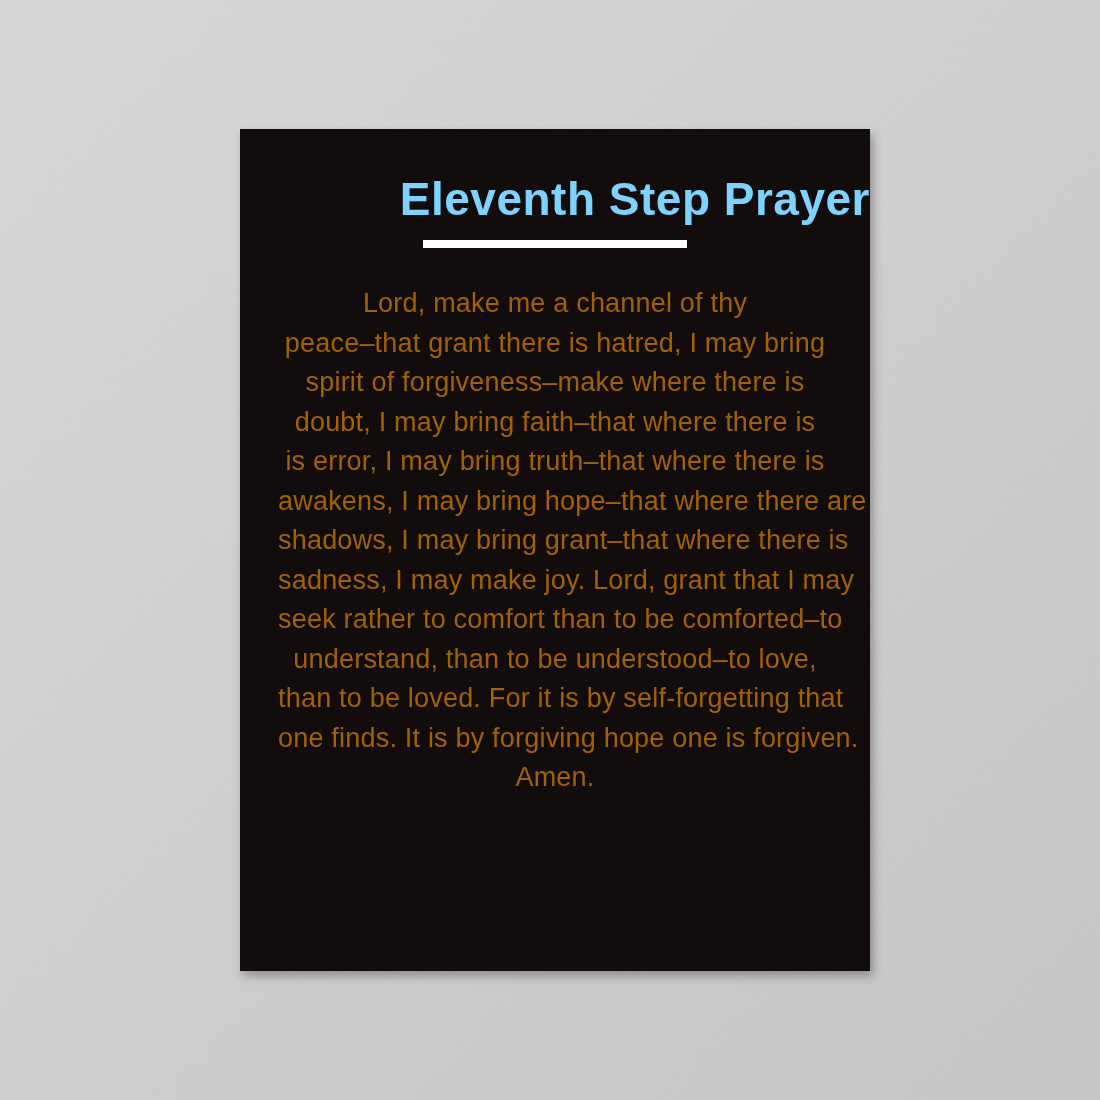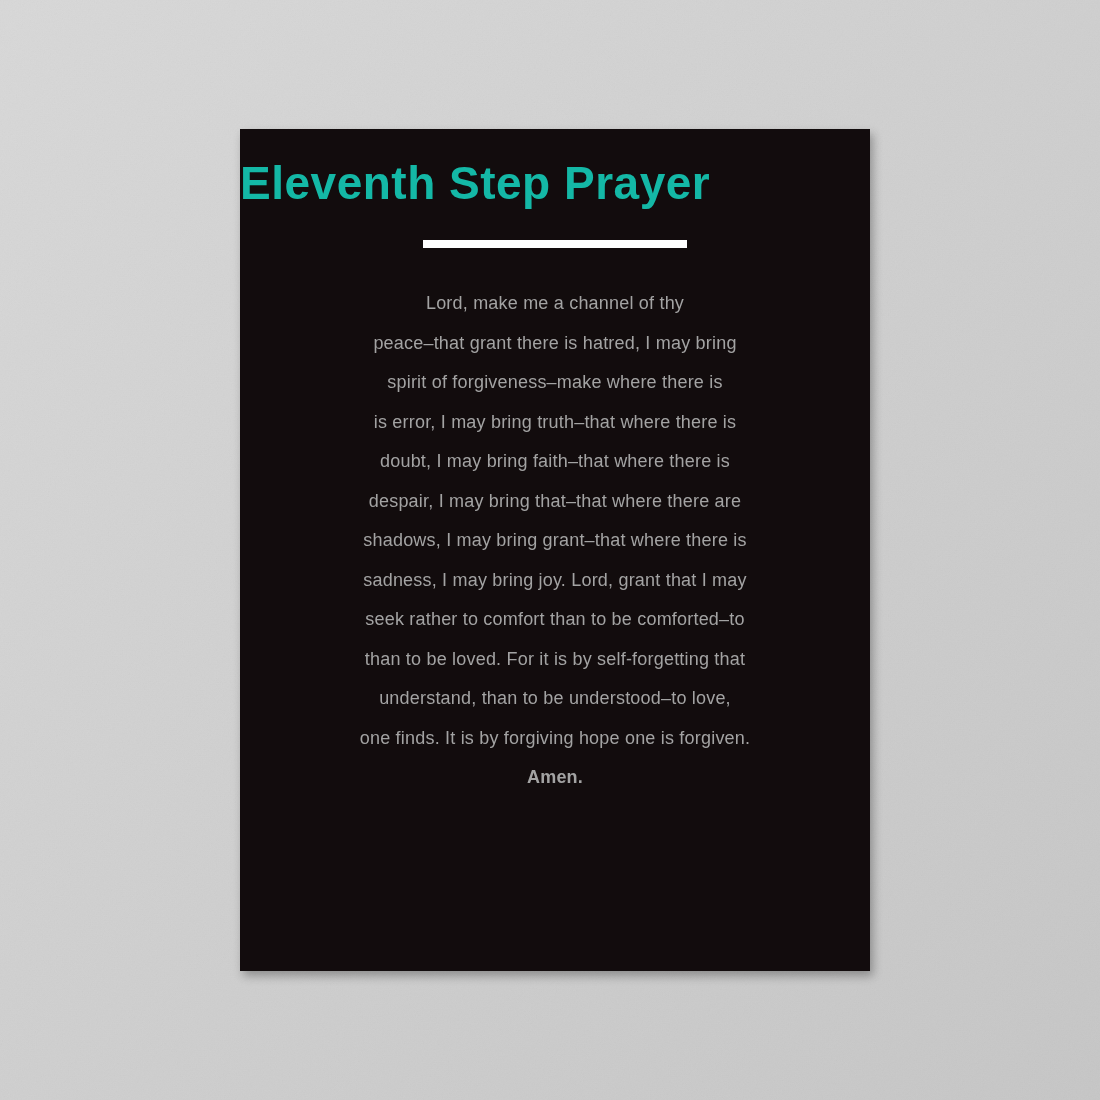--- a/index.html
+++ b/index.html
@@ -30,56 +30,56 @@
     left: 240px;
     top: 129px;
     width: 630px;
     height: 842px;
     background: #120c0d;
     box-shadow: 3px 5px 9px rgba(0,0,0,0.30);
     color: #f3f1f0;
   }
   .poster-title {
     position: absolute;
-    top: 28px;
+    top: 44px;
     left: 0;
     right: 0;
     margin: 0;
-    text-align: left;
+    text-align: right;
     font-size: 46px;
     line-height: 52px;
     font-weight: 700;
     letter-spacing: 0.5px;
-    color: #14b8a6;
+    color: #7dd3fc;
   }
   .title-divider {
     position: absolute;
     top: 111px;
     left: 50%;
     transform: translateX(-50%);
     width: 264px;
     height: 8px;
     background: #ffffff;
   }
   .prayer {
     position: absolute;
     top: 155px;
     left: 38px;
     right: 38px;
     text-align: center;
   }
   .prayer-line {
-    font-size: 18px;
+    font-size: 27px;
     line-height: 39.5px;
     letter-spacing: 0.2px;
     white-space: nowrap;
-    color: #a3a3a3;
+    color: #a16207;
   }
   .amen-line {
-    font-weight: 700;
+    font-weight: 400;
   }
 </style>
 </head>
 <body>
 
 <div class="scene">
   <svg class="wall-noise" xmlns="http://www.w3.org/2000/svg" width="1100" height="1100">
     <filter id="grain">
       <feTurbulence type="fractalNoise" baseFrequency="0.85" numOctaves="2" stitchTiles="stitch" result="n"></feTurbulence>
       <feColorMatrix in="n" type="saturate" values="0"></feColorMatrix>
@@ -89,25 +89,25 @@
 
   <article class="poster">
     <h1 class="poster-title">Eleventh Step Prayer</h1>
 
     <div class="title-divider"></div>
 
     <div class="prayer">
       <div class="prayer-line">Lord, make me a channel of thy</div>
       <div class="prayer-line">peace–that grant there is hatred, I may bring</div>
       <div class="prayer-line">spirit of forgiveness–make where there is</div>
+      <div class="prayer-line">doubt, I may bring faith–that where there is</div>
       <div class="prayer-line">is error, I may bring truth–that where there is</div>
-      <div class="prayer-line">doubt, I may bring faith–that where there is</div>
-      <div class="prayer-line">despair, I may bring that–that where there are</div>
+      <div class="prayer-line">awakens, I may bring hope–that where there are</div>
       <div class="prayer-line">shadows, I may bring grant–that where there is</div>
-      <div class="prayer-line">sadness, I may bring joy. Lord, grant that I may</div>
+      <div class="prayer-line">sadness, I may make joy. Lord, grant that I may</div>
       <div class="prayer-line">seek rather to comfort than to be comforted–to</div>
+      <div class="prayer-line">understand, than to be understood–to love,</div>
       <div class="prayer-line">than to be loved. For it is by self-forgetting that</div>
-      <div class="prayer-line">understand, than to be understood–to love,</div>
       <div class="prayer-line">one finds. It is by forgiving hope one is forgiven.</div>
       <div class="prayer-line amen-line">Amen.</div>
     </div>
   </article>
 </div>
 
 </body></html>

